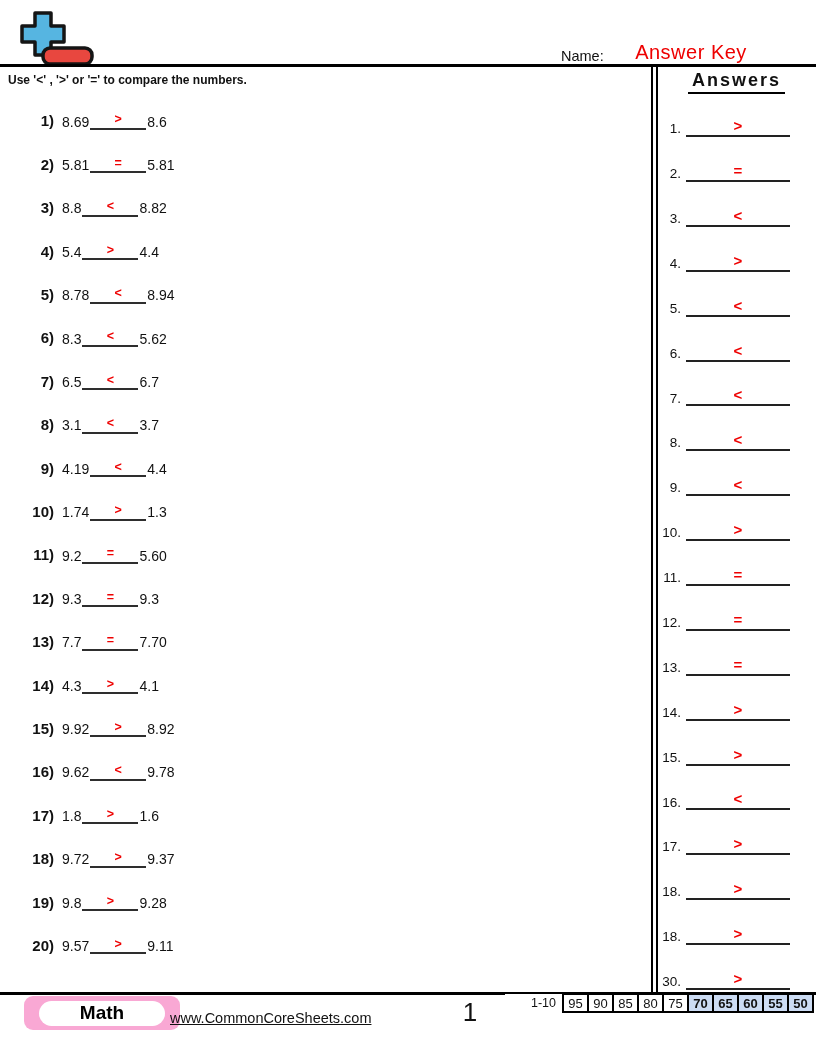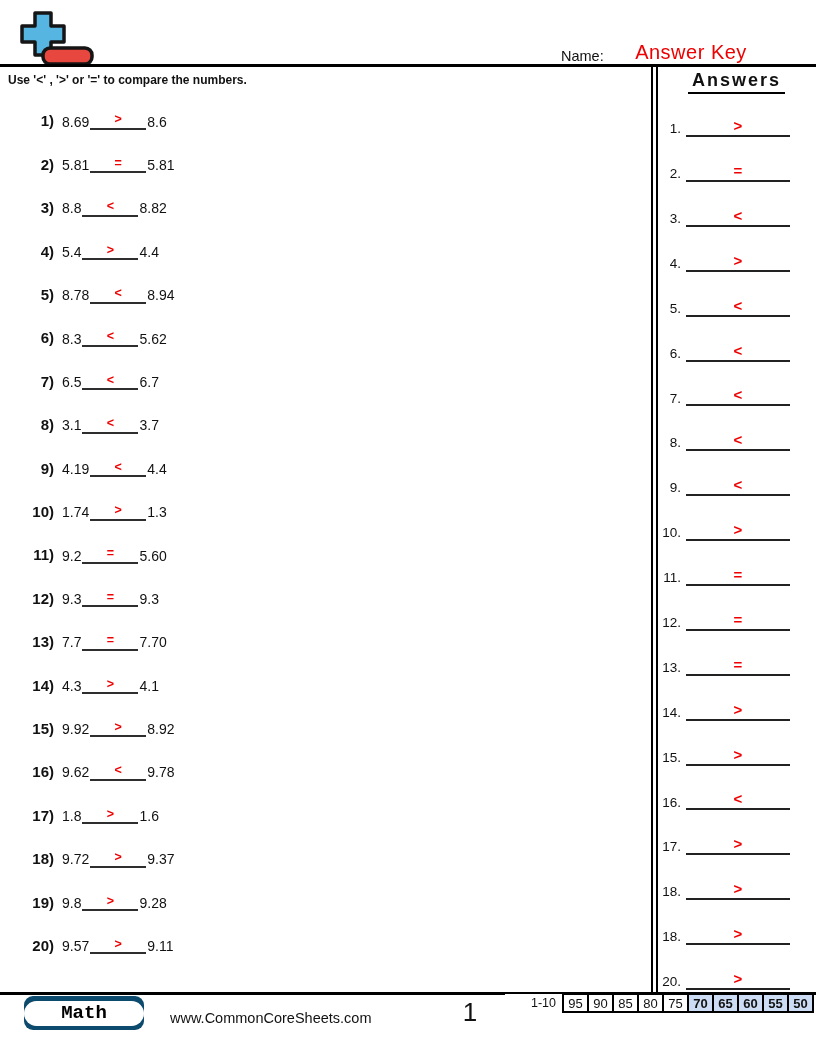--- a/index.html
+++ b/index.html
@@ -38,23 +38,23 @@
   .answers-title-wrap{position:absolute; left:0; top:70px; width:100%; text-align:center;}
   .answers-title{display:inline-block; font-size:18px; font-weight:bold; letter-spacing:2px; border-bottom:2.5px solid #000; padding:0 4px 1px 4px;}
   .answers-list{position:absolute; left:0; top:92.2px; width:100%;}
   .arow{height:44.9px; display:flex; align-items:flex-end; padding-right:26px;}
   .anum{width:24px; text-align:right; font-size:13.5px; line-height:1.1; margin-right:5px;}
   .aline{flex:1; height:26px; border-bottom:2px solid #222; position:relative;}
   .asym{position:absolute; left:0; right:0; bottom:2px; text-align:center; color:var(--red); font-weight:bold; font-size:15px; line-height:1;}
 
   
   .ftr-line{position:absolute; left:0; top:992px; width:816px; height:3px; background:#000;}
-  .math-badge{position:absolute; left:24px; top:996px; width:120px; height:34px; background:#0c4a6e; border-radius:9px; display:flex; align-items:center; justify-content:center;font-family:Liberation Mono, monospace;}
+  .math-badge{position:absolute; left:24px; top:996px; width:156px; height:34px; background:#f9a8d4; border-radius:9px; display:flex; align-items:center; justify-content:center;}
   .math-pill{width:126px; height:25px; background:#fff; border-radius:13px; display:flex; align-items:center; justify-content:center; font-size:19px; font-weight:bold; color:#000;}
-  .website{position:absolute; left:170px; top:1010px; font-size:14.5px;}
+  .website{position:absolute; left:170px; top:1010px; font-size:14.5px;text-decoration:underline;}
   .page-number{position:absolute; left:430px; top:997px; width:80px; text-align:center; font-size:26px;}
 
   table.scoretable{position:absolute; left:505px; top:993px; border-collapse:collapse; font-size:13px;}
   table.scoretable td{border:2px solid #000; width:25px; height:18px; text-align:center; padding:0; line-height:1;margin-top:44px;}
   table.scoretable td.lbl{border:none; width:58px; text-align:right; padding-right:6px; font-size:12.5px; background:#fff;}
   table.scoretable td.hl{background:var(--hl-blue);font-weight:bold;}
 </style>
 </head>
 <body>
 
@@ -347,21 +347,21 @@
             <span class="asym">&gt;</span>
           </span>
         </div>
       <div class="arow">
           <span class="anum">18.</span>
           <span class="aline">
             <span class="asym">&gt;</span>
           </span>
         </div>
       <div class="arow">
-          <span class="anum">20.</span>
+          <span class="anum">30.</span>
           <span class="aline">
             <span class="asym">&gt;</span>
           </span>
         </div>
     </div>
   </div>
 
   <div class="ftr-line"></div>
   <div class="math-badge">
     <div class="math-pill">Math</div>

